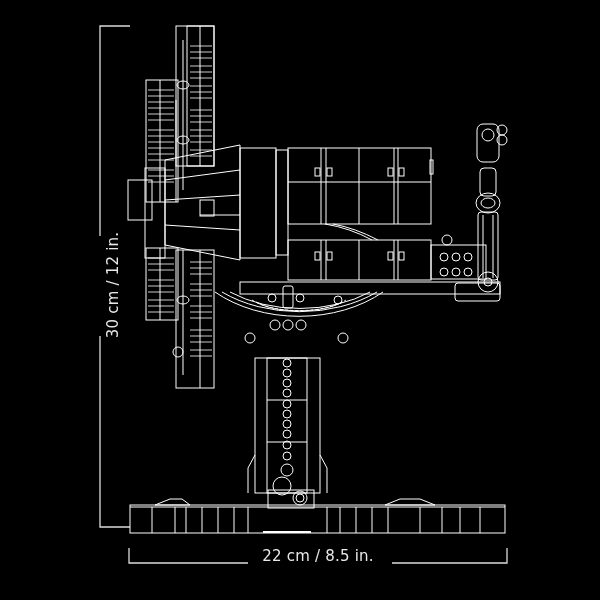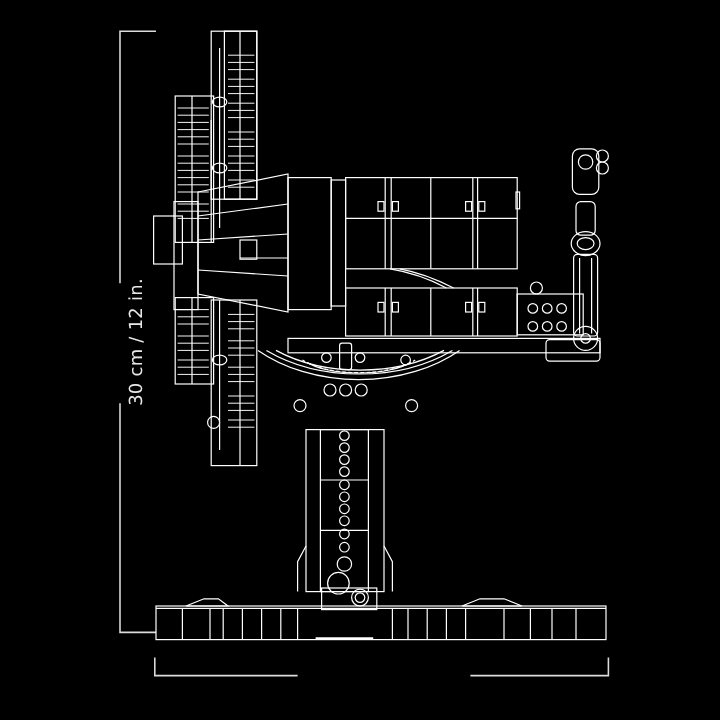--- a/index.html
+++ b/index.html
@@ -236,13 +236,14 @@
       <line x1="460" y1="507" x2="460" y2="533"></line>
       <line x1="480" y1="507" x2="480" y2="533"></line>
       <polygon points="155,505 170,499 182,499 190,505"></polygon>
       <polygon points="385,505 400,499 420,499 435,505"></polygon>
       <line x1="263" y1="532" x2="311" y2="532" stroke-width="2"></line>
     </g>
   </g>
 </svg>
 
 <div id="height-label" class="dim-label">30 cm / 12 in.</div>
+<div id="width-label" class="dim-label">22 cm / 8.5 in.</div>
 </div>
 
 </body></html>

